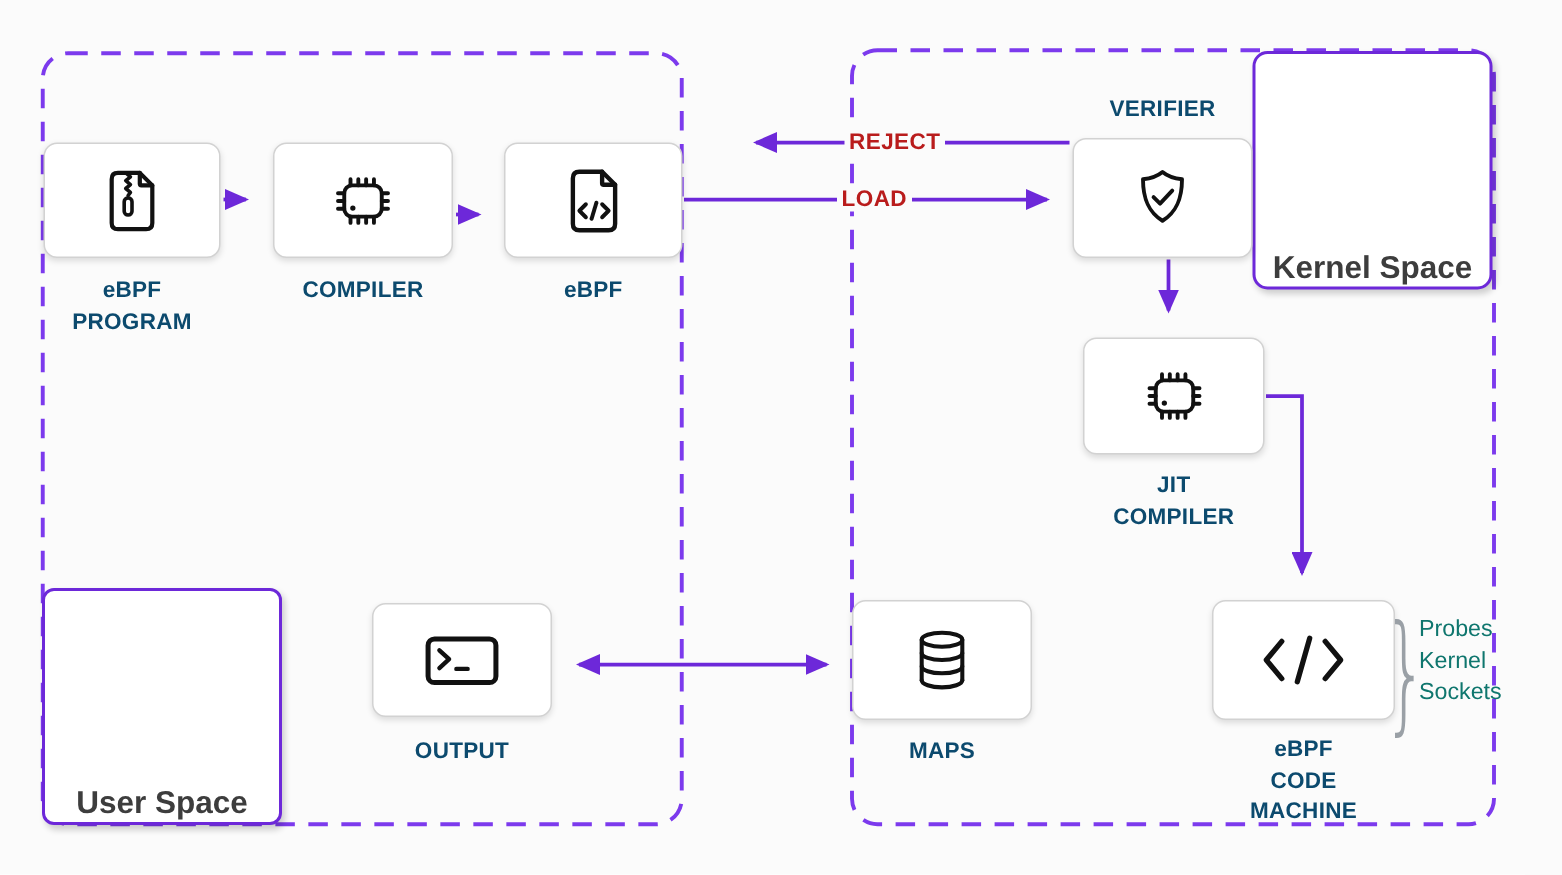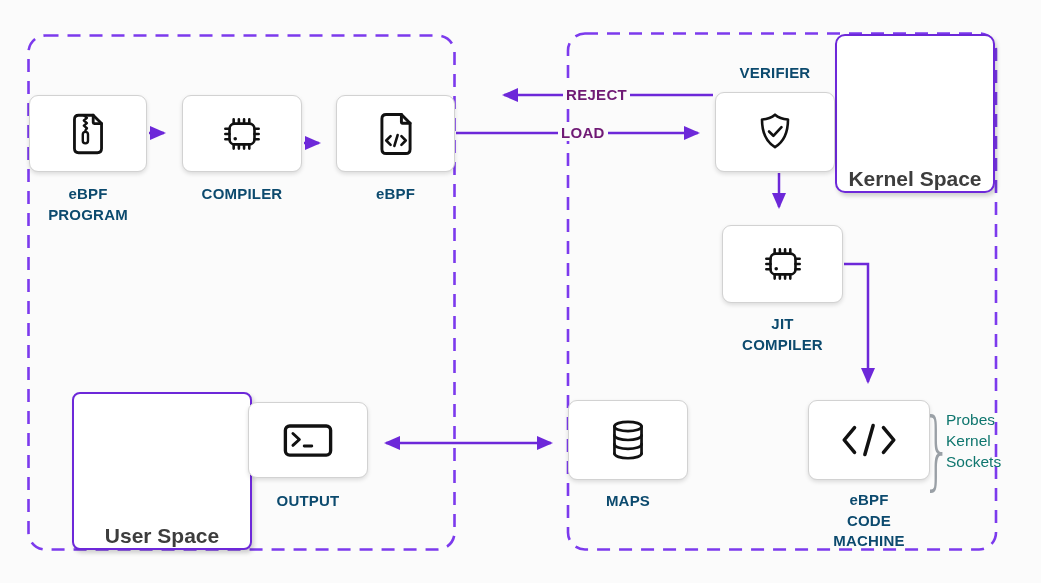--- a/index.html
+++ b/index.html
@@ -59,21 +59,21 @@
     color: #0c4a6e;
     text-align: center;
     letter-spacing: 0.2px;
     z-index: 3;
   }
 
   .edge-label {
     position: absolute;
     font-weight: 700;
     font-size: 15px;
-    color: #701a75;
+    color: #b91c1c;
     background: #fbfbfb;
     padding: 0 3px;
     z-index: 3;
     letter-spacing: 0.3px;
   }
 
   .attach-list {
     position: absolute;
     font-weight: 400;
     font-size: 15.5px;
@@ -138,21 +138,21 @@
       <g>
         <path d="M386,443 H551" marker-start="url(#ah)" marker-end="url(#ah)"></path>
       </g>
     </g>
   </svg>
 
   <div class="region-box" style="left:835px; top:34px; width:160px; height:159px;">
     <span class="region-label">Kernel Space</span>
   </div>
 
-  <div class="region-box" style="left:28px; top:392px; width:180px; height:158px; border-radius:8px;margin-left:44px;">
+  <div class="region-box" style="left:28px; top:392px; width:160px; height:158px; border-radius:8px;">
     <span class="region-label">User Space</span>
   </div>
 
   <div class="node" style="left:29px; top:95px; width:118px; height:77px;">
     <span class="icon">
       <svg width="50" height="52" viewBox="0 0 48 48" fill="none" stroke="#111111" stroke-width="2.7" stroke-linecap="round" stroke-linejoin="round">
         <path d="M29 6 H15 Q11 6 11 10 V38 Q11 42 15 42 H33 Q37 42 37 38 V14 Z"></path>
         <path d="M29 6 V13 Q29 14 30 14 H37"></path>
         <path d="M20 6 L23 8.5 L20 11 L23 13.5 L20 16 L23 18.5 L21.5 20.5" stroke-width="2.3"></path>
         <rect x="19" y="22" width="5" height="11" rx="2.5" stroke-width="2.3"></rect>

